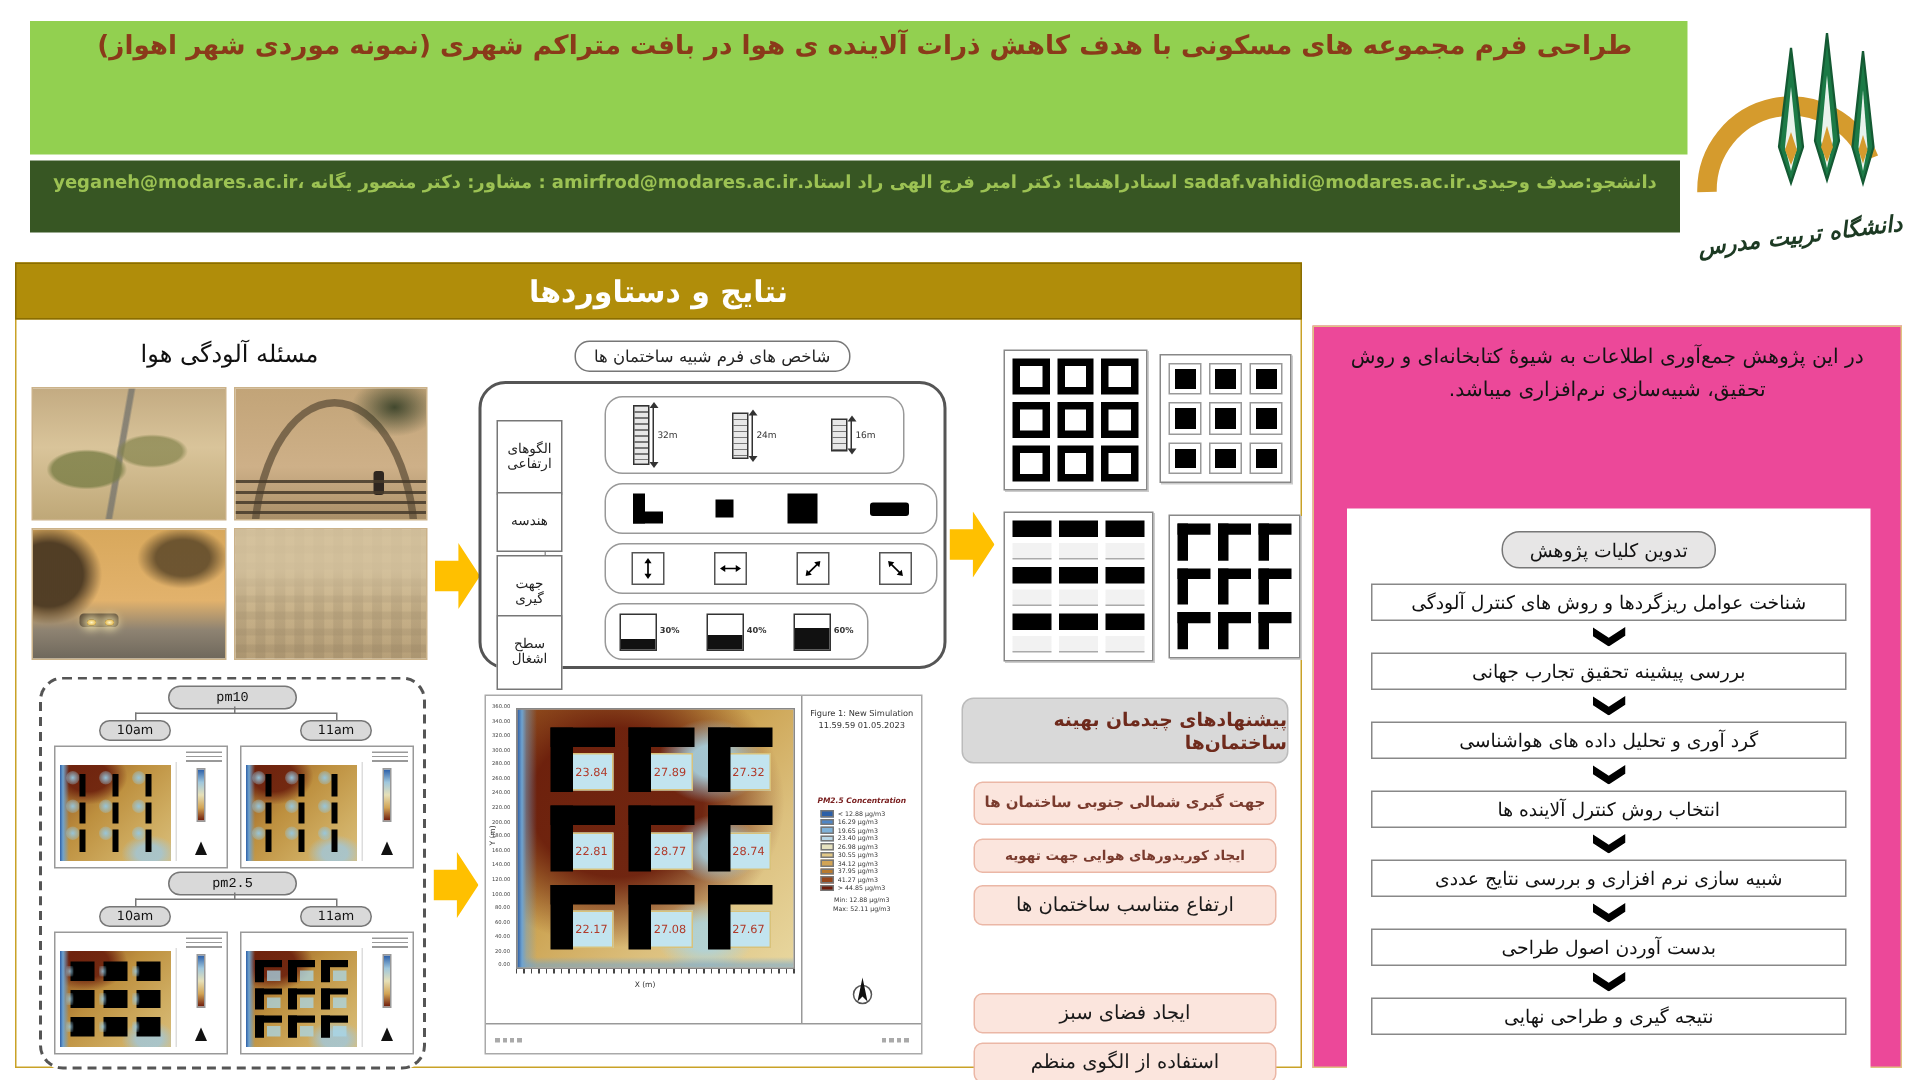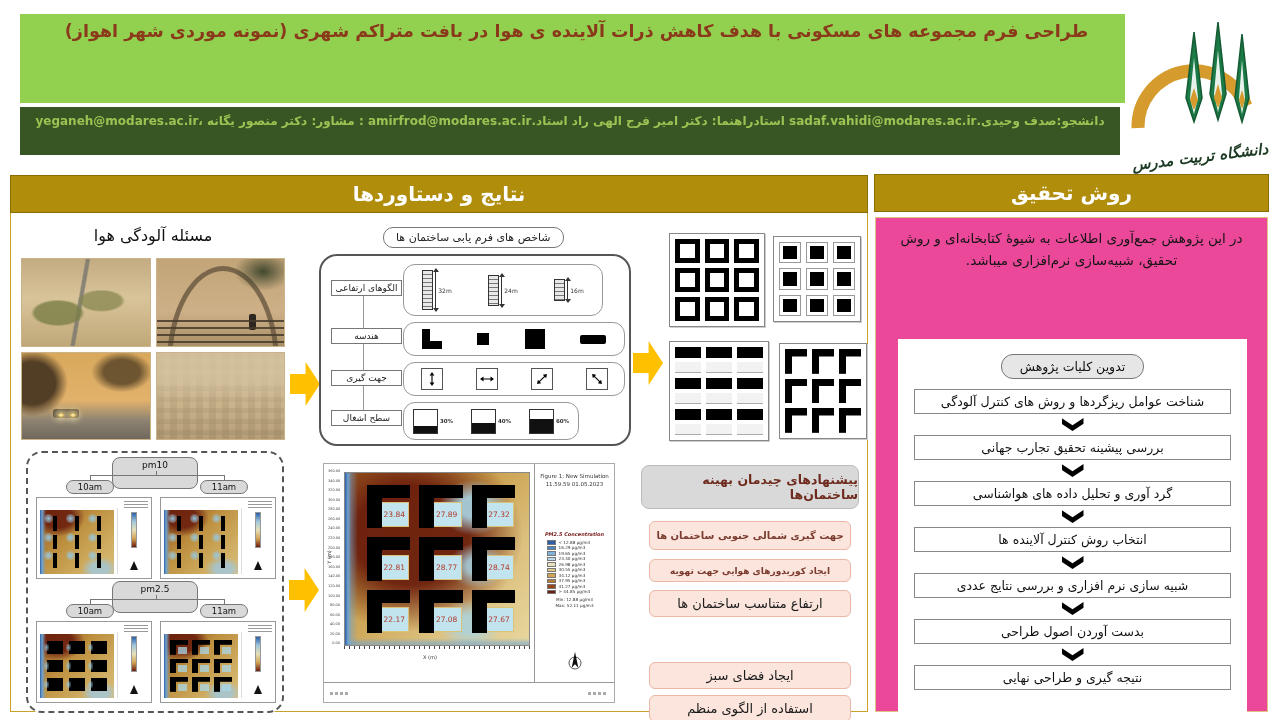--- a/index.html
+++ b/index.html
@@ -68,22 +68,22 @@
   
   .yarrow { position:absolute; width:30px; height:44px; background:#FFC000;
     clip-path:polygon(0 27%, 52% 27%, 52% 0, 100% 50%, 52% 100%, 52% 73%, 0 73%);
     filter:drop-shadow(0 0 1px #BF9000); }
 
   
   .fi-pill { position:absolute; left:372px; top:51px; padding:3px 12px; background:#fff;
     border:1px solid #777; border-radius:10px; font-size:11px; direction:rtl; color:#222; }
   .fi-box { position:absolute; left:308px; top:78px; width:312px; height:192px;
     border:2px solid #555; border-radius:18px; background:#fff; }
-  .fi-label { position:absolute; left:10px; width:71px; border:1px solid #777; background:#fff;
-    font-size:9px; text-align:center; direction:rtl; padding:2px 1px; color:#222; }
+  .fi-label { position:absolute; left:10px; width:44px; border:1px solid #777; background:#fff;
+    font-size:9px; text-align:center; direction:rtl; padding:14px 1px; color:#222; }
   .fi-spine { position:absolute; left:42px; top:30px; width:1px; height:132px; background:#999; }
   .fi-group { position:absolute; border:1px solid #999; border-radius:12px; background:#fff;
     display:flex; align-items:center; justify-content:space-around; }
   .tower-wrap { display:flex; align-items:flex-end; gap:2px; }
   .tower { border:1px solid #333; width:11px;
     background:repeating-linear-gradient(180deg,#e8e8e8 0 3px,#777 3px 4px); }
   .t1 { height:40px; } .t2 { height:31px; } .t3 { height:22px; }
   .varrow { position:relative; width:1px; background:#333; }
   .va1 { height:40px; } .va2 { height:31px; } .va3 { height:22px; }
   .varrow::before,.varrow::after { content:""; position:absolute; left:-2.5px; border:3px solid transparent; }
@@ -117,21 +117,21 @@
               linear-gradient(#f2f2f2,#f2f2f2) bottom/100% 42% no-repeat, #fff;
               border-bottom:1px solid #aaa; }
   .pgridD i { background:linear-gradient(#000,#000) top/100% 30% no-repeat,
               linear-gradient(#000,#000) left/32% 100% no-repeat, #fff; }
 
   
   .sim-box { position:absolute; left:15px; top:275px; width:258px; height:262px;
     border:2px dashed #555; border-radius:16px; background:#fff; }
   .pill { position:absolute; background:#D9D9D9; border:1px solid #777; border-radius:8px;
     text-align:center; color:#111; }
-  .g-pill { width:86px; height:32px; font-size:9px; line-height:14px; }
+  .g-pill { width:86px; height:16px; font-size:9px; line-height:14px;font-family:Liberation Mono, monospace; }
   .t-pill { width:48px; height:14px; font-size:8.5px; line-height:12px; }
   .tline { position:absolute; background:#777; }
   .sim-card { position:absolute; width:116px; height:82px; background:#fff; border:1px solid #999; }
   .sim-head { position:absolute; top:3px; right:3px; width:24px; height:7px;
     background:repeating-linear-gradient(180deg,#999 0 1px, transparent 1px 3px); }
   .sim-map { position:absolute; left:3px; top:12px; bottom:4px; width:74px;
     display:grid; grid-template-columns:repeat(3,1fr); grid-template-rows:repeat(3,1fr);
     gap:4px; padding:6px;
     background:
       linear-gradient(90deg,#2E5FA6 0,#6FA3CF 2px, rgba(111,163,207,0) 6px),
@@ -283,21 +283,21 @@
       <div class="photo photo-street">
         <span class="car"></span>
         <span class="headlight hl1"></span>
         <span class="headlight hl2"></span>
       </div>
       <div class="photo photo-city"></div>
     </div>
 
     <div class="yarrow" style="left:279px; top:186px;"></div>
 
-    <div class="fi-pill">شاخص های فرم یابی ساختمان ها</div>
+    <div class="fi-pill">شاخص های فرم شبیه ساختمان ها</div>
     <div class="fi-box">
       <div class="fi-spine"></div>
 
       <div class="fi-label" style="top:24px;">الگوهای ارتفاعی</div>
       <div class="fi-label" style="top:72px;">هندسه</div>
       <div class="fi-label" style="top:114px;">جهت گیری</div>
       <div class="fi-label" style="top:154px;">سطح اشغال</div>
 
       <div class="fi-group" style="left:82px; top:8px;  width:200px; height:52px;">
         <span class="tower-wrap">
@@ -636,21 +636,20 @@
 
     <div class="sug-item">جهت گیری شمالی جنوبی ساختمان ها</div>
         <div class="sug-item">ایجاد کوریدورهای هوایی جهت تهویه</div>
         <div class="sug-item">ارتفاع متناسب ساختمان ها</div>
         <div class="sug-item">ایجاد فضای سبز</div>
         <div class="sug-item">استفاده از الگوی منظم</div>
       </div>
   </section>
 
   <section class="panel panel-right">
-    <div class="panel-head">روش تحقیق</div>
     <div class="method-body">
       <div class="method-intro">در این پژوهش جمع‌آوری اطلاعات به شیوهٔ کتابخانه‌ای و روش تحقیق، شبیه‌سازی نرم‌افزاری میباشد.</div>
       <div class="method-box">
         <div class="start-pill">تدوین کلیات پژوهش</div>
         <div>
 
         <div class="step">
 
             <div class="sbox">شناخت عوامل ریزگردها و روش های کنترل آلودگی</div>
           </div>

